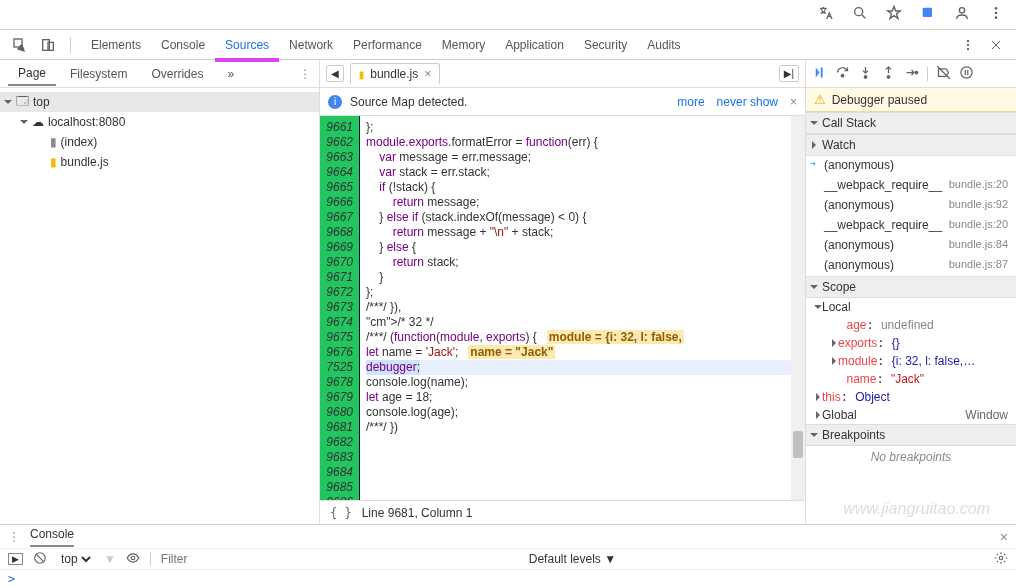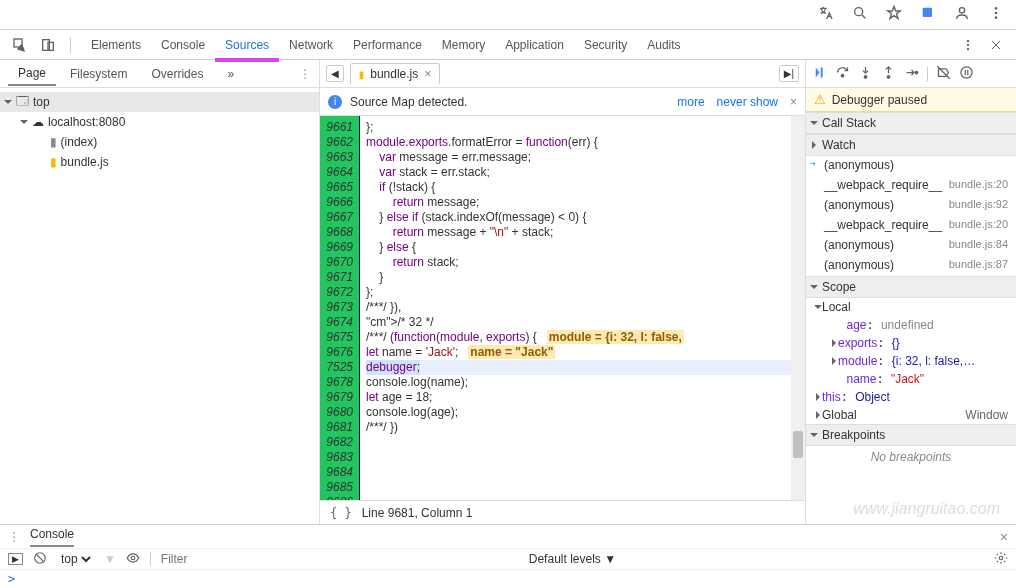--- a/index.html
+++ b/index.html
@@ -37,33 +37,33 @@
 .col-dbg { width:210px; display:flex; flex-direction:column; overflow:hidden; }
 .dbg-toolbar { height:28px; border-bottom:1px solid #ddd; display:flex; align-items:center; padding:0 6px; gap:8px; background:#fff; }
 .dbg-toolbar svg { width:15px; height:15px; }
 .dbg-banner { background:#fffbe5; border-bottom:1px solid #e6db9f; height:24px; display:flex; align-items:center; padding:0 8px; gap:6px; }
 .pane-hdr { height:22px; background:#eee; border-bottom:1px solid #ddd; border-top:1px solid #ddd; display:flex; align-items:center; padding:0 6px; color:#555; gap:4px; }
 .stack-row { display:flex; justify-content:space-between; padding:2px 8px 2px 18px; font-family:Consolas,monospace; height:20px; align-items:flex-start; }
 .stack-row .loc { color:#888; font-size:11px; }
 .stack-row.cur::before { content:"➔"; color:#4da3ff; position:absolute; left:4px; font-size:10px; }
 .stack-row { position:relative; }
 .scope { padding:2px 0 2px 10px; font-family:Consolas,monospace; }
-.scope .k { color:#6d28d9;margin-top:28px; }
+.scope .k { color:#ef4444;margin-top:28px; }
 .scope .v { color:#1a1aa6; }
 .scope .s { color:#c41a16; }
 .scope .g { color:#888; }
 .tri { display:inline-block; width:0; height:0; border-left:4px solid #666; border-top:4px solid transparent; border-bottom:4px solid transparent; margin-right:2px; }
 .tri.open { transform:rotate(90deg); }
 .console-drawer { height:64px; border-top:1px solid #ccc; display:flex; flex-direction:column; }
 .cd-hdr { height:26px; display:flex; align-items:center; padding:0 8px; gap:10px; border-bottom:1px solid #eee; }
 .cd-bar { height:22px; display:flex; align-items:center; padding:0 8px; gap:10px; border-bottom:1px solid #eee; }
 .cd-bar input { border:none; outline:none; flex:1; font-size:12px; }
 .cd-bar select { border:none; background:transparent; font-size:12px; }
 .prompt { padding:2px 8px; color:#1a73e8; font-family:Consolas,monospace; }
-.wm { position:absolute; right:16px; bottom:70px; color:#ddd; font-size:16px; font-style:italic; pointer-events:none; }
+.wm { position:absolute; right:26px; bottom:70px; color:#ddd; font-size:16px; font-style:italic; pointer-events:none; }
 .vscroll { position:absolute; right:0; top:0; bottom:0; width:14px; background:#f0f0f0; }
 .vscroll .thumb { position:absolute; left:2px; right:2px; background:#c0c0c0; border-radius:2px; }
 </style>
 </head>
 <body>
 
 <div class="browser-bar">
   <span><svg viewBox="0 0 24 24" fill="none" stroke="#5f6368" stroke-width="2">
         <path d="M3 5h10M8 3v2M5 5c0 4 3 7 7 7M11 5c0 4-3 7-7 7M13 21l4-9 4 9M14.5 17h5"></path>
       </svg></span>

